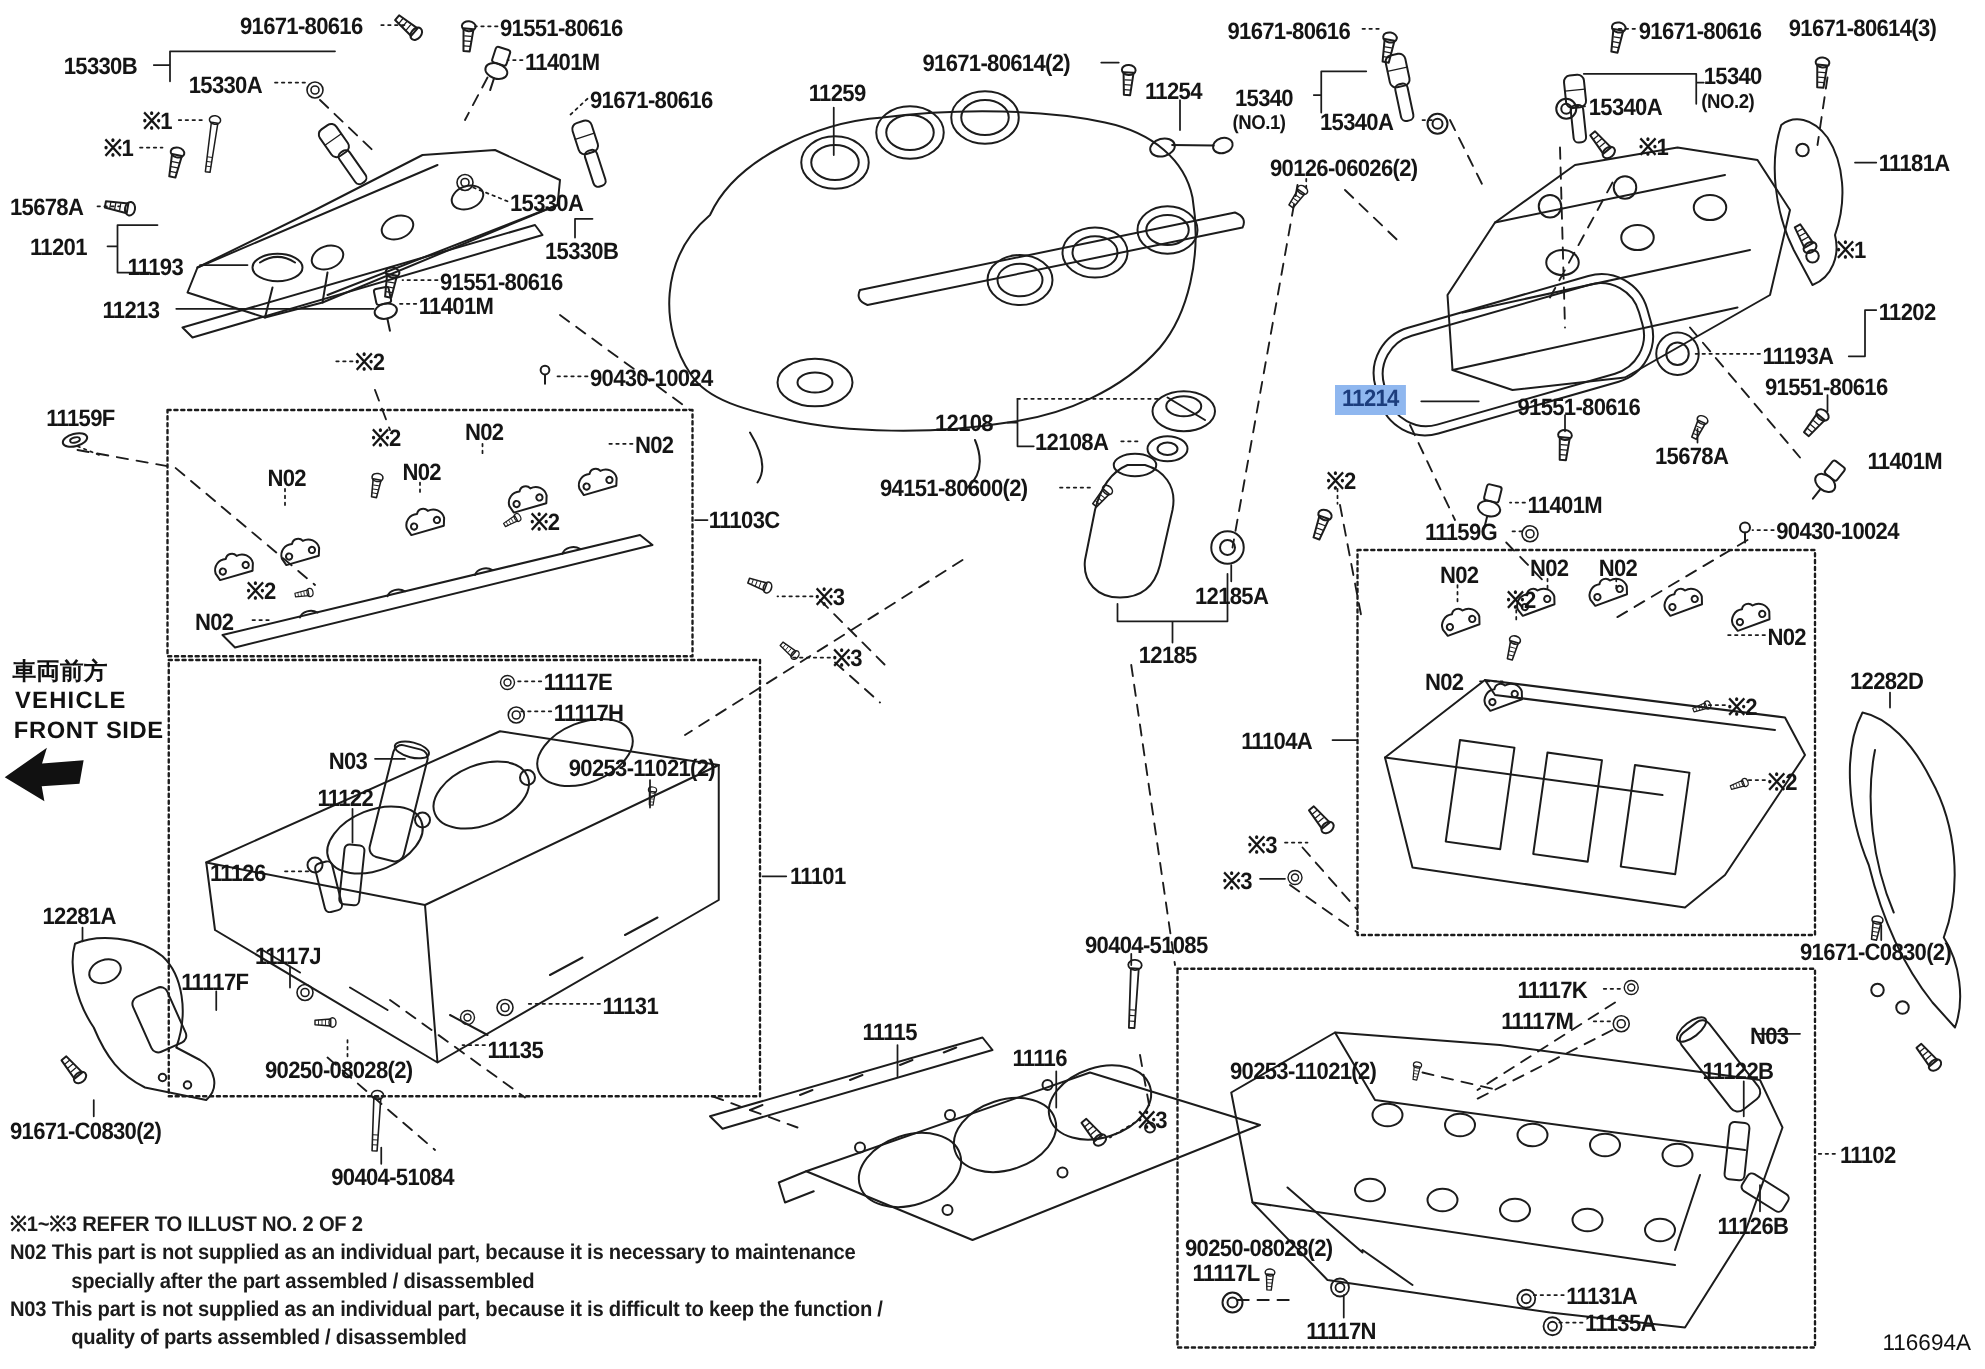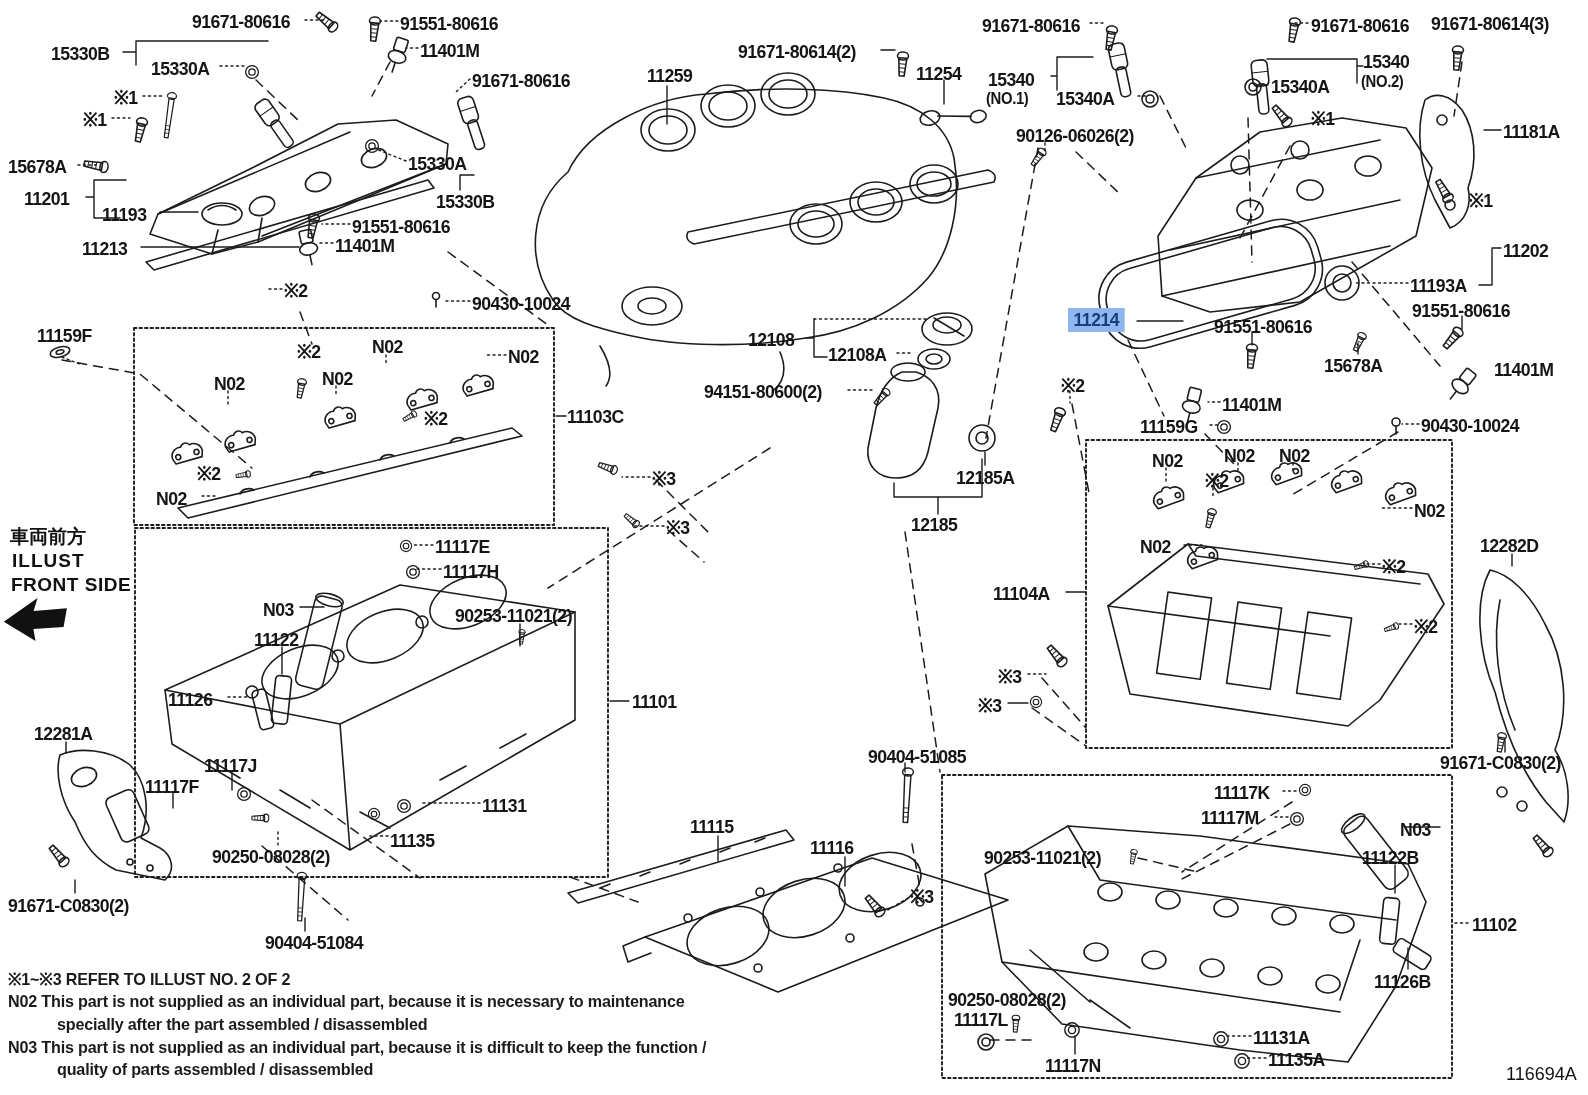--- a/index.html
+++ b/index.html
@@ -478,21 +478,21 @@
       <div class="plbl" style="left: 1472px; top: 915px;">11102</div>
       <div class="plbl" style="left: 1374px; top: 972px;">11126B</div>
       <div class="plbl" style="left: 948px; top: 990px;">90250-08028(2)</div>
       <div class="plbl" style="left: 954px; top: 1010px;">11117L</div>
       <div class="plbl" style="left: 1045px; top: 1056px;">11117N</div>
       <div class="plbl" style="left: 1253px; top: 1028px;">11131A</div>
       <div class="plbl" style="left: 1268px; top: 1050px;">11135A</div>
     </div>
 
   <div class="front-jp">車両前方</div>
-  <div class="front-en1">ILLUST</div>
+  <div class="front-en1">VEHICLE</div>
   <div class="front-en2">FRONT SIDE</div>
 
   <div class="note-line" style="left:8px;top:967px;">※1~※3  REFER TO ILLUST NO. 2 OF 2</div>
   <div class="note-line" style="left:8px;top:992px;">N02  This part is not supplied as an individual part, because it is necessary to maintenance</div>
   <div class="note-line" style="left:57px;top:1015px;">specially after the part assembled / disassembled</div>
   <div class="note-line" style="left:8px;top:1038px;">N03  This part is not supplied as an individual part, because it is difficult to keep the function /</div>
   <div class="note-line" style="left:57px;top:1060px;">quality of parts  assembled / disassembled</div>
 
   <div class="diagram-id">116694A</div>
 </div>

